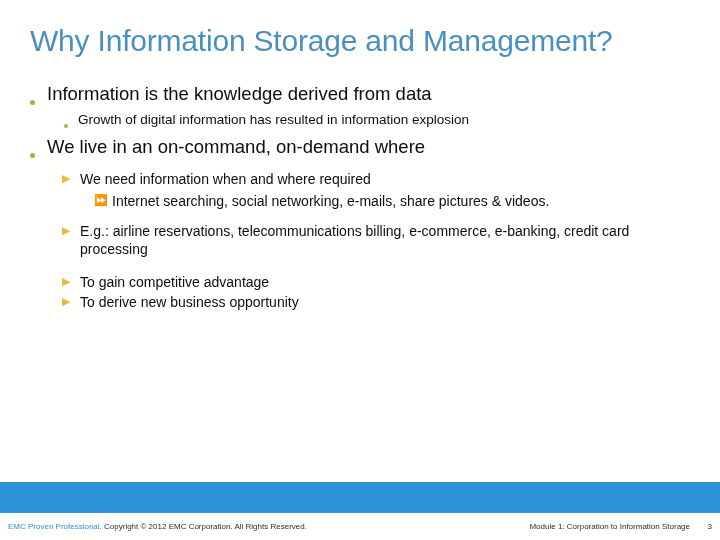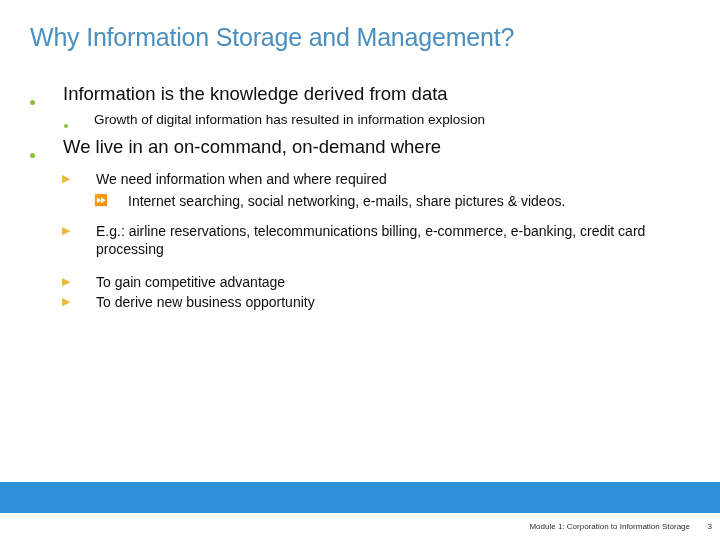--- a/index.html
+++ b/index.html
@@ -20,41 +20,40 @@
     inset: 0;
     background: #fffffe;
   }
 
   
   .slide-title {
     position: absolute;
     left: 30px;
     top: 24px;
     width: 660px;
-    font-size: 25px;
+    font-size: 30px;
     font-weight: normal;
     line-height: 1.1;
     color: #4a8fbf;
     letter-spacing: -0.2px;
     white-space: nowrap;
   }
 
   
   .body-area {
     position: absolute;
     left: 30px;
     top: 74px;
     width: 665px;
   }
 
   .bullet {
     display: flex;
     align-items: flex-start;
     color: #0d0d0d;
-    gap: 16px;
   }
 
   .marker {
     flex: 0 0 auto;
     display: inline-block;
     text-align: left;
   }
 
   .btext {
     flex: 1 1 auto;
@@ -235,17 +234,18 @@
     <div class="bullet lvl3 tight">
       <span class="marker">▶</span>
       <span class="btext">To derive new business opportunity</span>
     </div>
 
   </div>
 
   <div class="footer-bar"></div>
   <div class="footer-strip"></div>
 
+  <div class="footer-left"><span class="brand">EMC Proven Professional</span><span>. Copyright © 2012 EMC Corporation. All Rights Reserved.</span></div>
 
   <div class="footer-right">Module 1: Corporation to Information Storage</div>
   <div class="footer-page">3</div>
 
 </div>
 
 </body></html>

